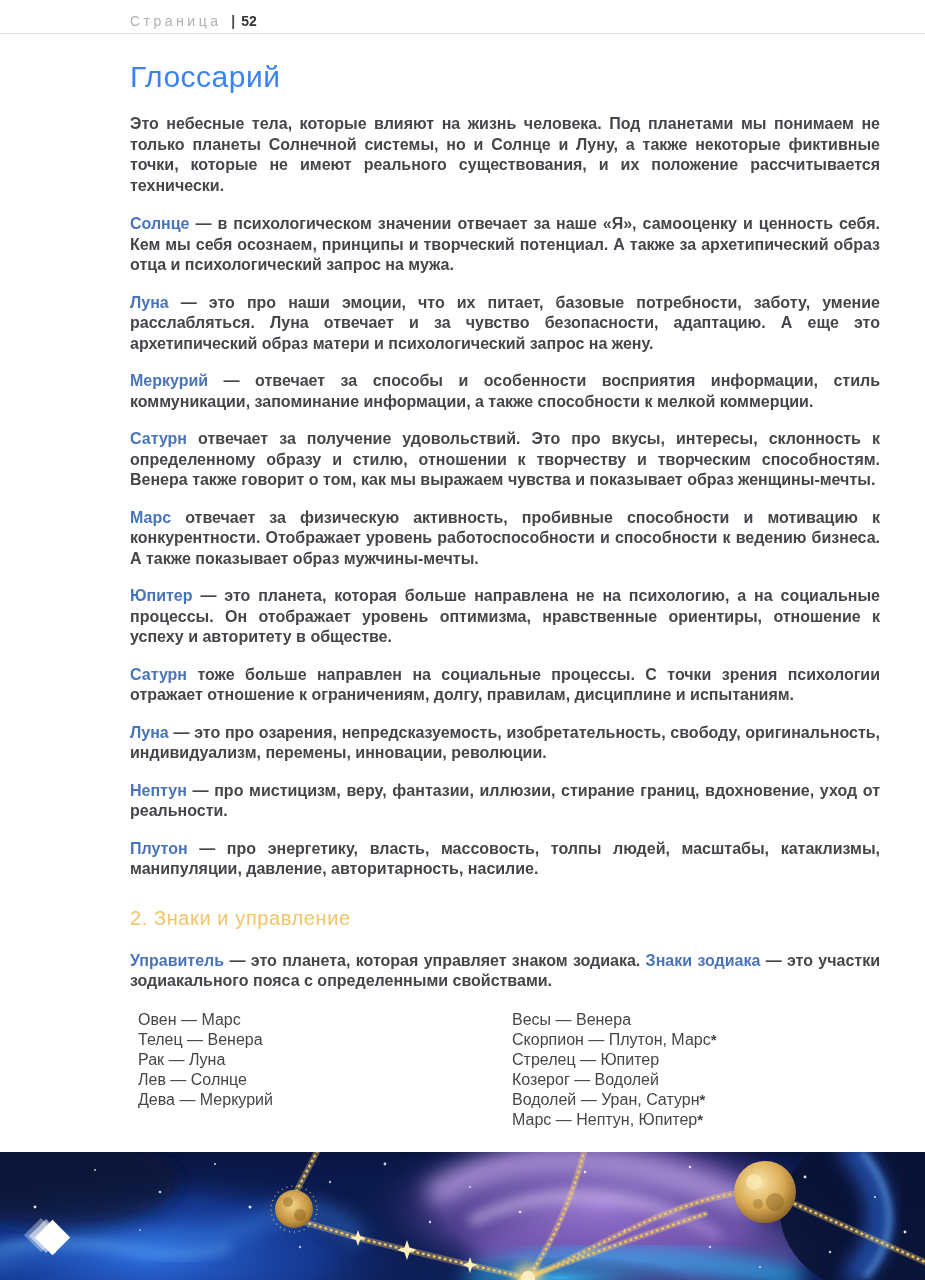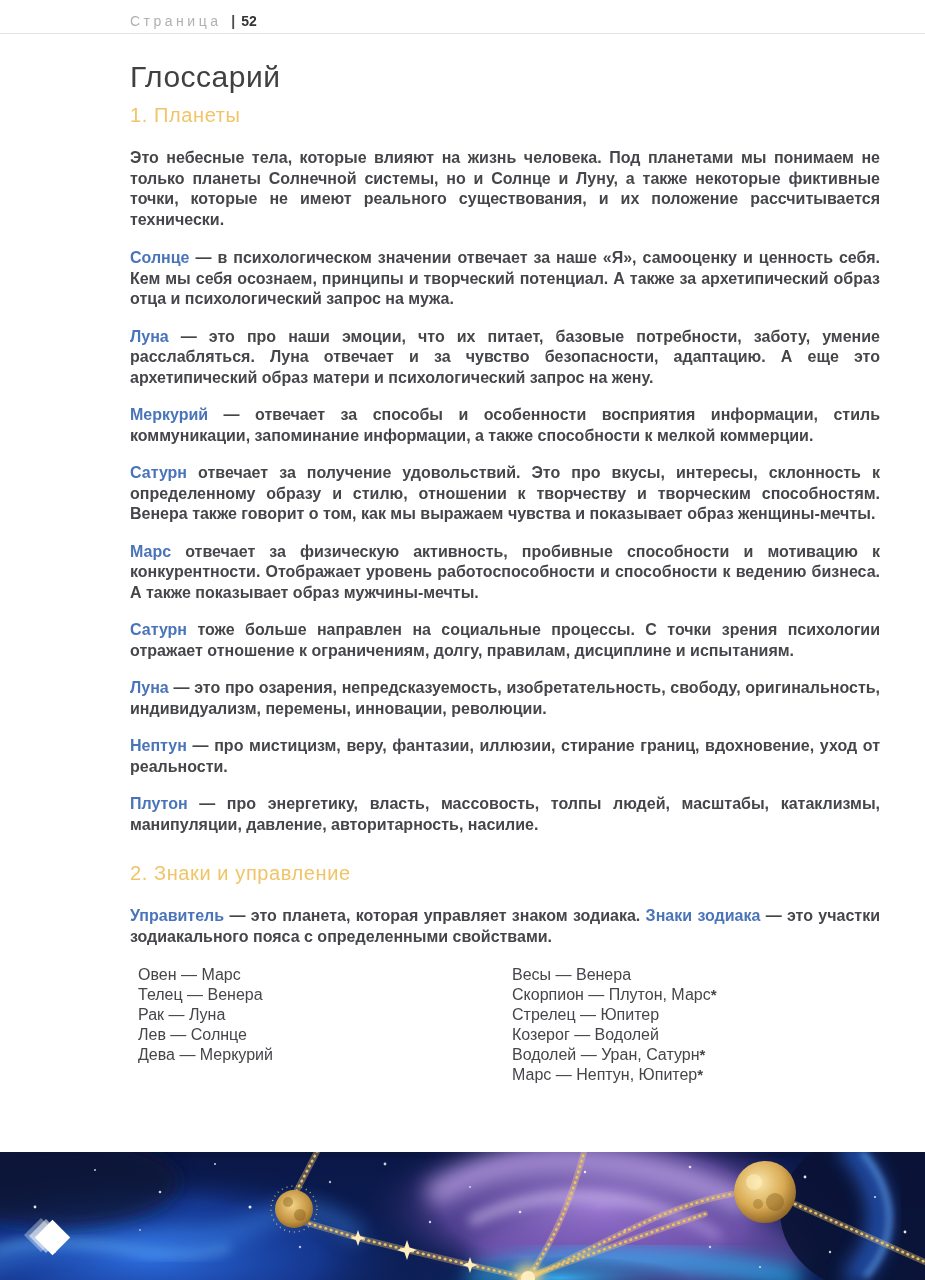--- a/index.html
+++ b/index.html
@@ -34,21 +34,21 @@
   
   .content {
     margin: 0 45px 0 130px;
     width: 750px;
   }
   h1.doc-title {
     margin: 26px 0 10px 0;
     font-size: 30px;
     line-height: 1.1;
     font-weight: 500;
-    color: #404040;
+    color: #3b82f6;
     letter-spacing: 0.5px;
   }
   h2.sec-heading {
     margin: 0 0 0 0;
     font-size: 20px;
     line-height: 1.2;
     font-weight: 500;
     color: #f1c467;
     letter-spacing: 0.6px;
   }
@@ -101,30 +101,30 @@
     <span class="inner">
       <span class="page-label">Страница</span>
       <span class="page-sep">|</span>
       <span class="page-num">52</span>
     </span>
   </div>
 
   <div class="content">
     <h1 class="doc-title">Глоссарий</h1>
 
-    <h2 class="sec-heading">1. Планеты</h2>
 
     <p class="body-par intro">Это небесные тела, которые влияют на жизнь человека. Под планетами мы понимаем не только планеты Солнечной системы, но и Солнце и Луну, а также некоторые фиктивные точки, которые не имеют реального существования, и их положение рассчитывается технически.</p>
 
     <div id="planet-entries">
         <p class="body-par"><span class="term">Солнце</span><span> — в психологическом значении отвечает за наше «Я», самооценку и ценность себя. Кем мы себя осознаем, принципы и творческий потенциал. А также за архетипический образ отца и психологический запрос на мужа.</span></p>
         <p class="body-par"><span class="term">Луна</span><span> — это про наши эмоции, что их питает, базовые потребности, заботу, умение расслабляться. Луна отвечает и за чувство безопасности, адаптацию. А еще это архетипический образ матери и психологический запрос на жену.</span></p>
         <p class="body-par"><span class="term">Меркурий</span><span> — отвечает за способы и особенности восприятия информации, стиль коммуникации, запоминание информации, а также способности к мелкой коммерции.</span></p>
         <p class="body-par"><span class="term">Сатурн</span><span> отвечает за получение удовольствий. Это про вкусы, интересы, склонность к определенному образу и стилю, отношении к творчеству и творческим способностям. Венера также говорит о том, как мы выражаем чувства и показывает образ женщины-мечты.</span></p>
         <p class="body-par"><span class="term">Марс</span><span> отвечает за физическую активность, пробивные способности и мотивацию к конкурентности. Отображает уровень работоспособности и способности к ведению бизнеса. А также показывает образ мужчины-мечты.</span></p>
+        <p class="body-par"><span class="term">Юпитер</span><span> — это планета, которая больше направлена не на психологию, а на социальные процессы. Он отображает уровень оптимизма, нравственные ориентиры, отношение к успеху и авторитету в обществе.</span></p>
         <p class="body-par"><span class="term">Сатурн</span><span> тоже больше направлен на социальные процессы. С точки зрения психологии отражает отношение к ограничениям, долгу, правилам, дисциплине и испытаниям.</span></p>
         <p class="body-par"><span class="term">Луна</span><span> — это про озарения, непредсказуемость, изобретательность, свободу, оригинальность, индивидуализм, перемены, инновации, революции.</span></p>
         <p class="body-par"><span class="term">Нептун</span><span> — про мистицизм, веру, фантазии, иллюзии, стирание границ, вдохновение, уход от реальности.</span></p>
         <p class="body-par"><span class="term">Плутон</span><span> — про энергетику, власть, массовость, толпы людей, масштабы, катаклизмы, манипуляции, давление, авторитарность, насилие.</span></p>
       </div>
 
     <h2 class="sec-heading second">2. Знаки и управление</h2>
 
     <p class="body-par intro" id="ruler-paragraph"><span class="term">Управитель</span><span> — это планета, которая управляет знаком зодиака. </span><span class="term">Знаки зодиака</span><span> — это участки зодиакального пояса с определенными свойствами.</span></p>
 

